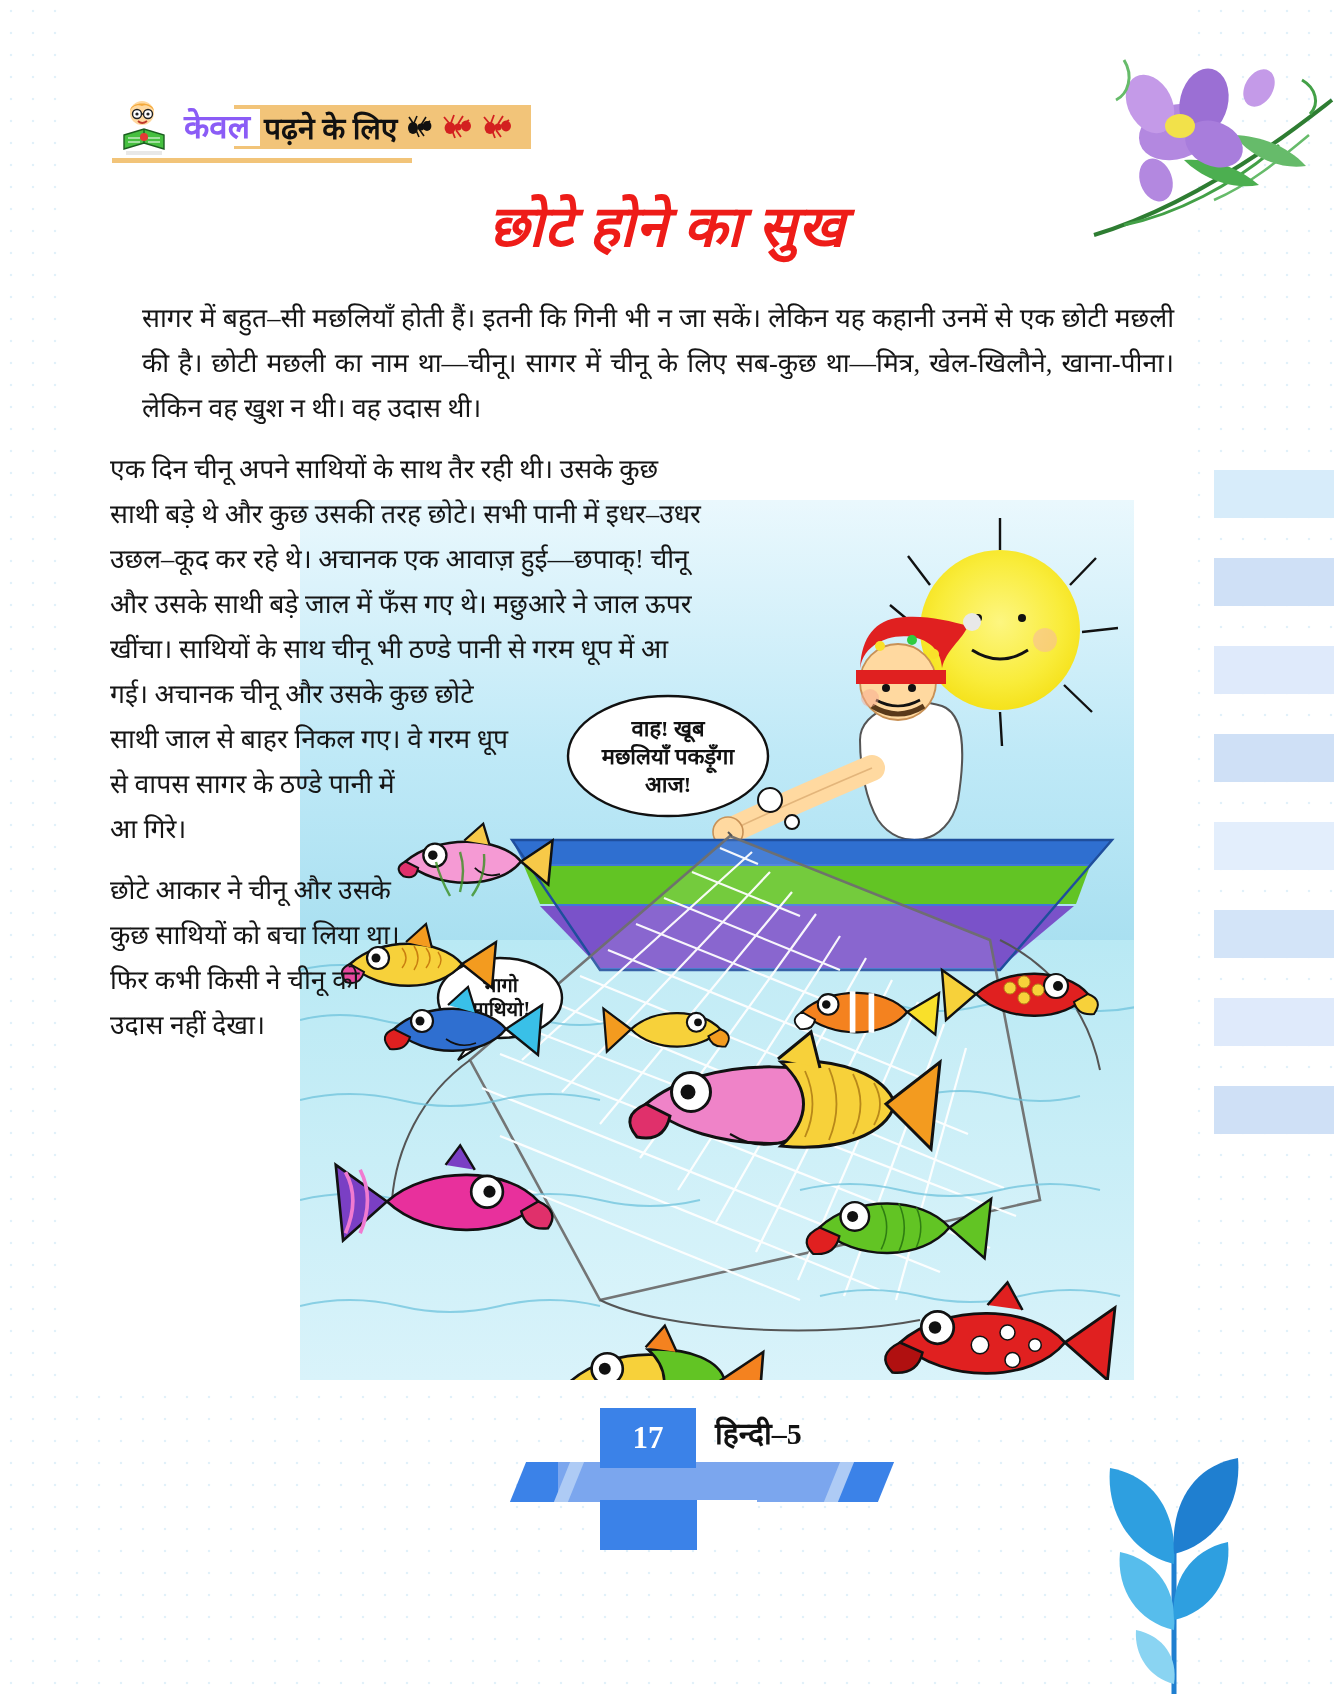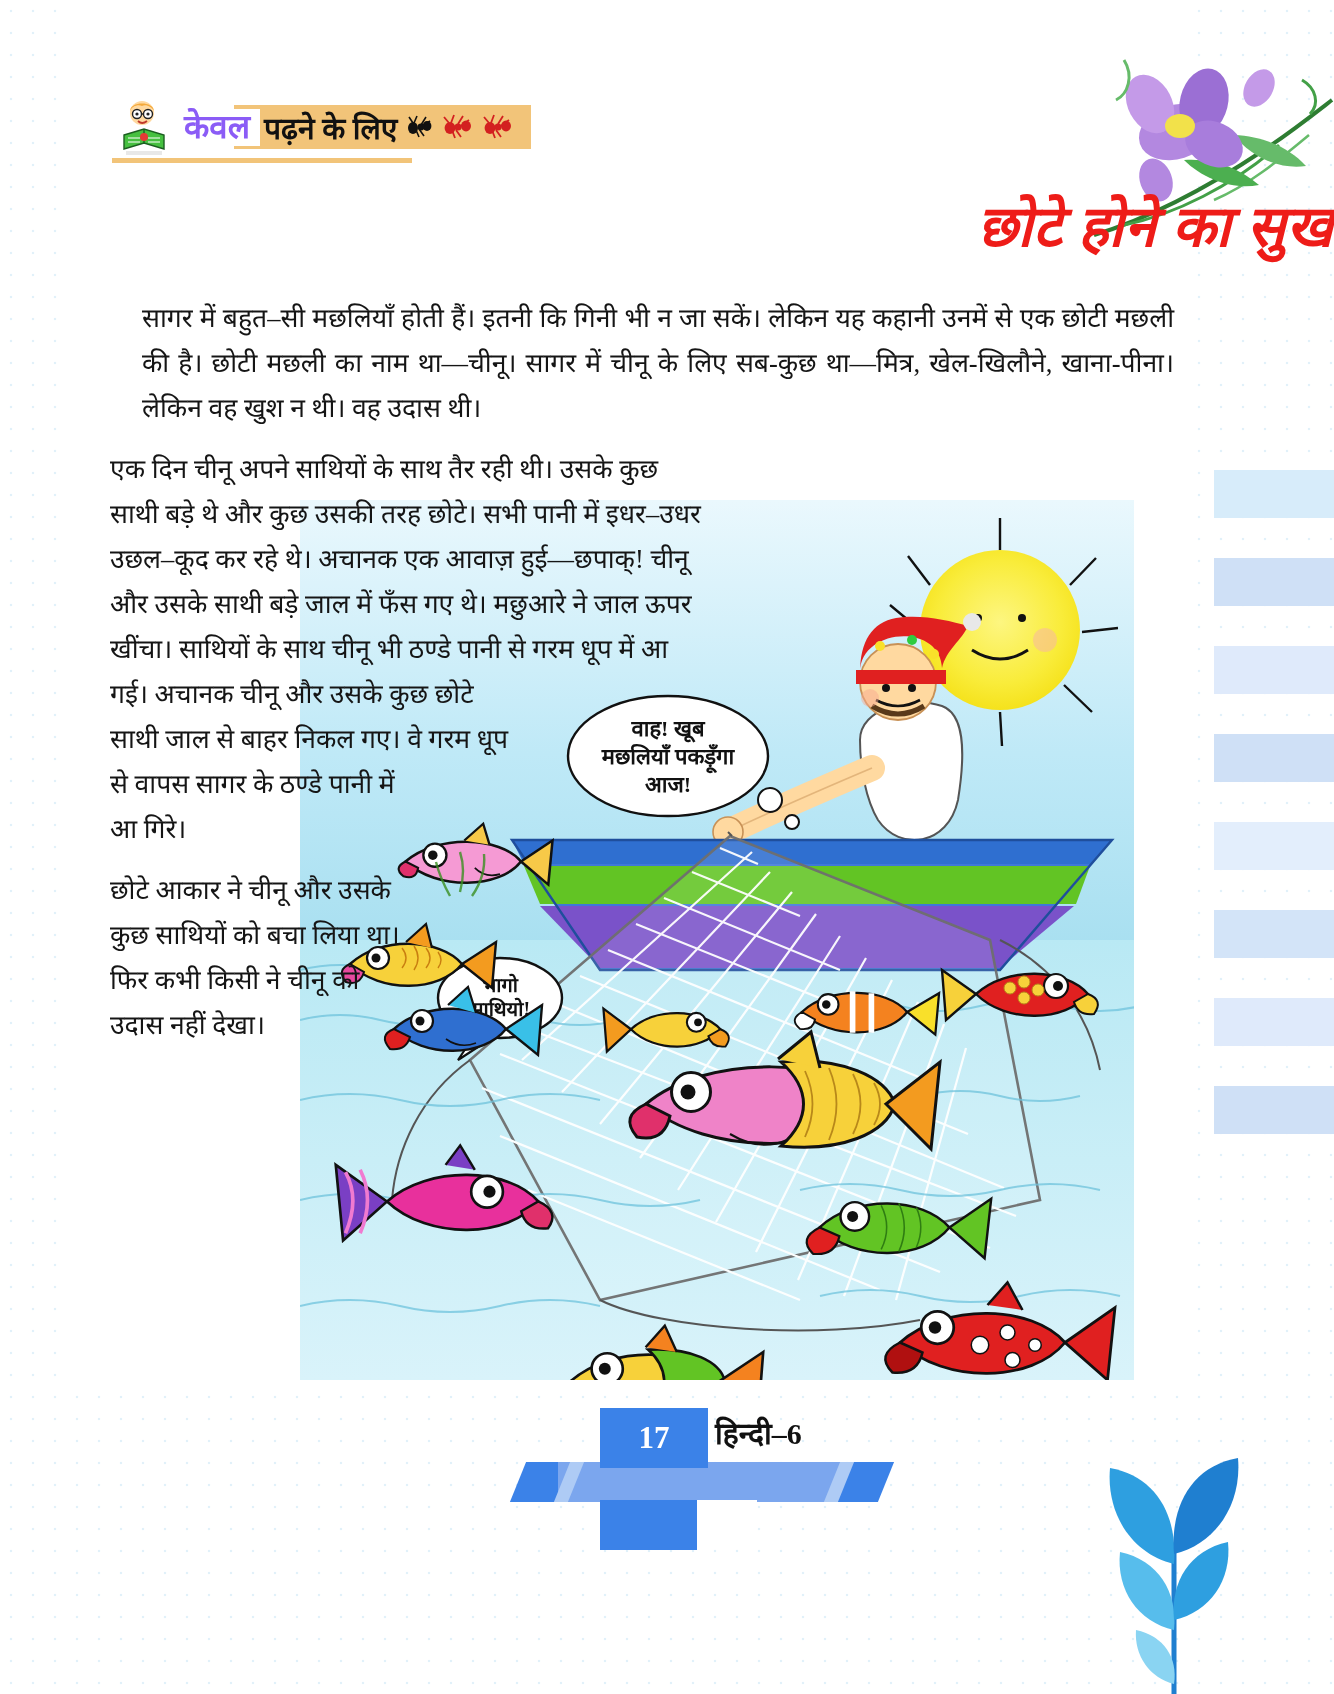--- a/index.html
+++ b/index.html
@@ -59,21 +59,21 @@
     position:absolute; left:112px; top:158px; width:300px; height:5px;
     background:#f2c479; z-index:6;
   }
 
   
   .flower-deco{ position:absolute; right:0px; top:40px; width:270px; height:210px; z-index:5; }
 
   
   .title{
     position:absolute; left:0; right:0; top:185px;
-    text-align:right;
+    text-align:center;
     font-family:"Liberation Serif", serif;
     font-weight:bold;
     font-style:italic;
     font-size:57px;
     color:#ee1c18;
     letter-spacing:1px;
     z-index:6;
   }
 
   
@@ -109,21 +109,21 @@
   .tab.e{ background:#e3eefc; }
   .tab.f{ background:#d3e4f8; }
   .tab.g{ background:#dfeafb; }
   .tab.h{ background:#cfe0f6; }
 
   
   .footer{
     position:absolute; left:540px; top:1400px; width:380px; height:160px; z-index:9;
   }
   .pg-num{
-    position:absolute; left:60px; top:8px; width:108px; height:60px;
+    position:absolute; left:60px; top:8px; width:96px; height:60px;
     background:#3b82e8; color:#fff;
     font-family:"Liberation Serif", serif; font-weight:bold; font-size:31px;
     display:flex; align-items:center; justify-content:center;
     z-index:3;
   }
   .pg-label{
     position:absolute; left:175px; top:12px;
     font-family:"Liberation Serif", serif; font-weight:bold; font-size:30px; color:#111;
     z-index:3;
   }
@@ -492,21 +492,21 @@
 
 <div class="footer">
   <div class="bar-l"></div>
   <div class="bar-l2"></div>
   <div class="bar-main"></div>
   <div class="bar-r"></div>
   <div class="bar-r2"></div>
   <div class="tail-down"></div>
   <div class="notch"></div>
   <div class="pg-num">17</div>
-  <div class="pg-label">हिन्दी–6</div>
+  <div class="pg-label">हिन्दी–5</div>
 </div>
 
 <svg class="leaf-deco" viewBox="0 0 240 300">
   <path d="M120 300 L120 150" stroke="#1f7fd0" stroke-width="5" fill="none"></path>
   <path d="M120 170 C78 160 52 120 56 74 C102 82 124 122 120 170Z" fill="#2e9fe0"></path>
   <path d="M120 160 C162 150 188 110 184 64 C138 72 116 112 120 160Z" fill="#1f7fd0"></path>
   <path d="M120 236 C84 228 62 196 66 158 C104 166 124 198 120 236Z" fill="#57bdec"></path>
   <path d="M120 226 C156 218 178 186 174 148 C136 156 116 188 120 226Z" fill="#2e9fe0"></path>
   <path d="M120 290 C96 284 80 262 82 236 C110 242 124 264 120 290Z" fill="#8ad4f2"></path>
 </svg>

